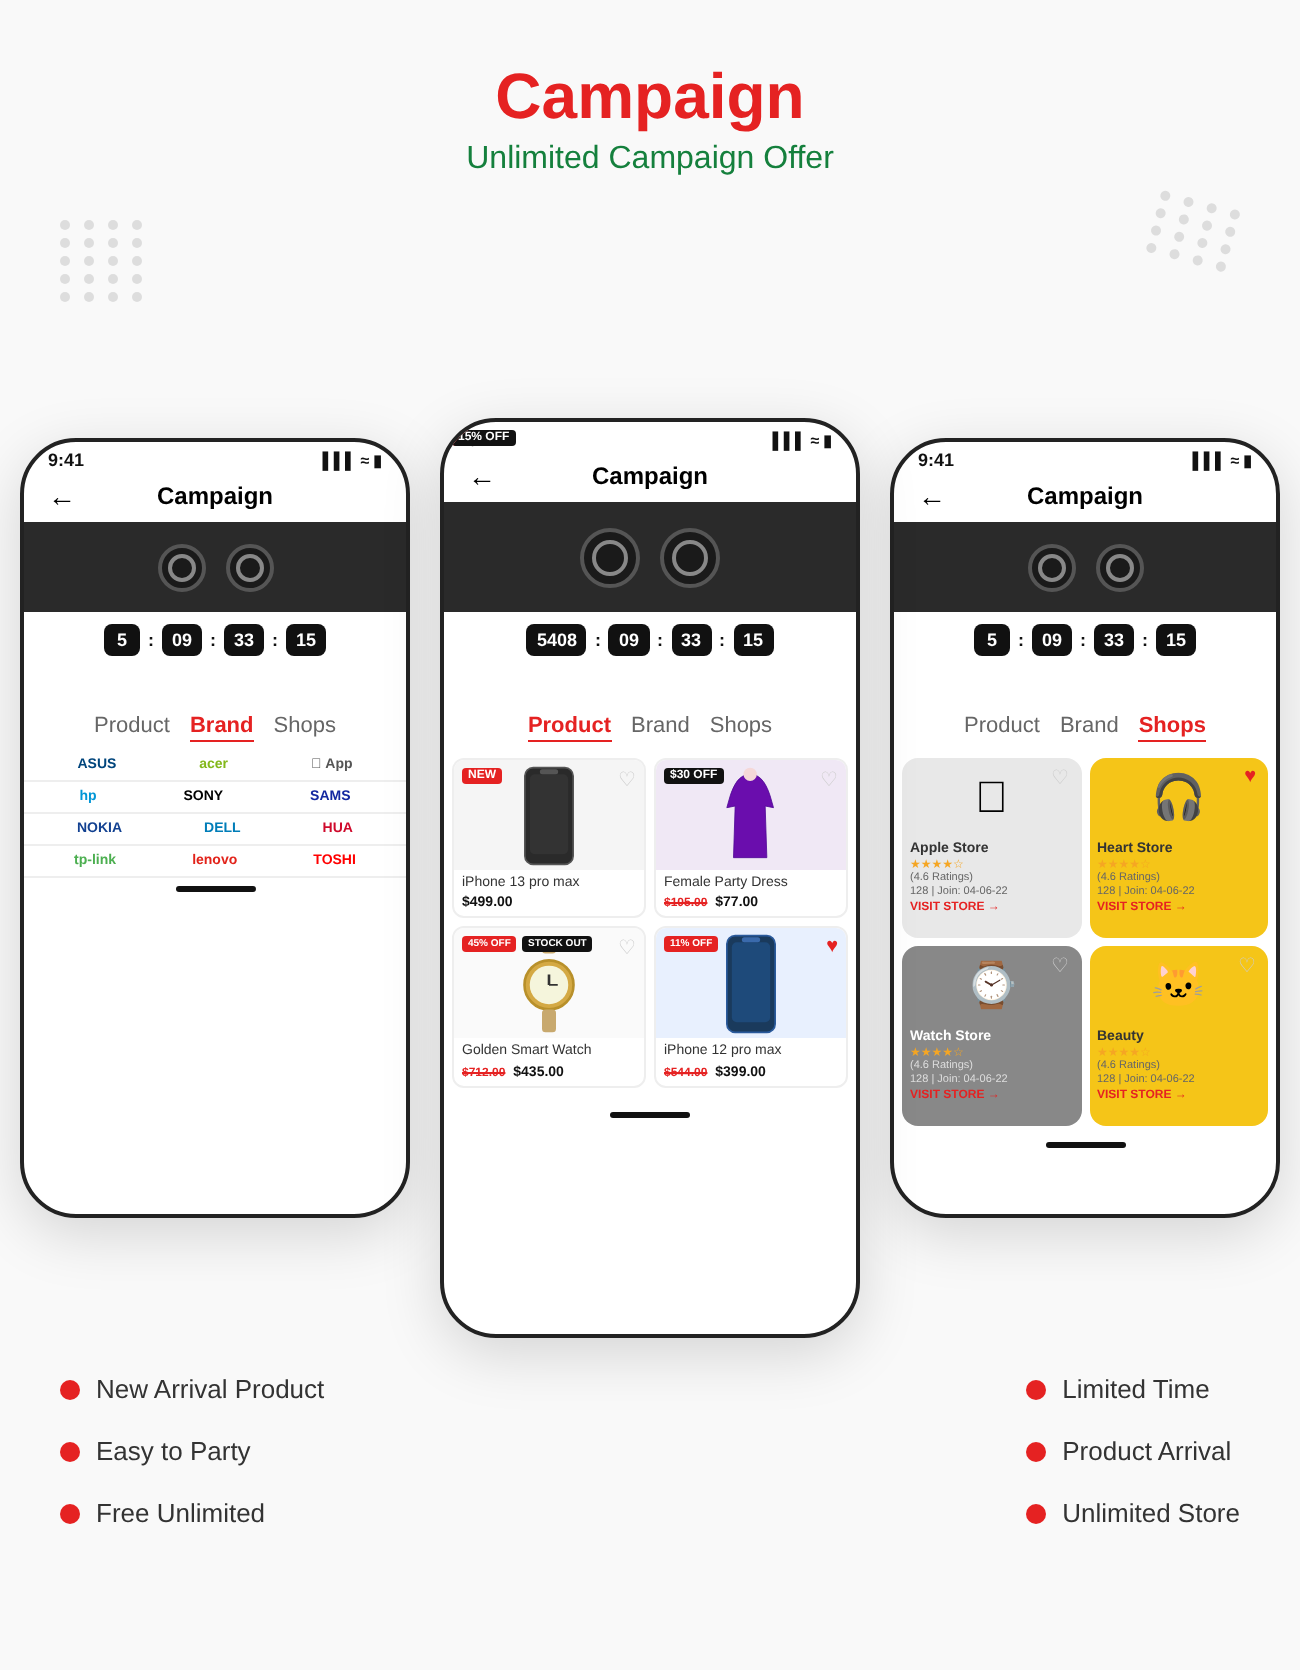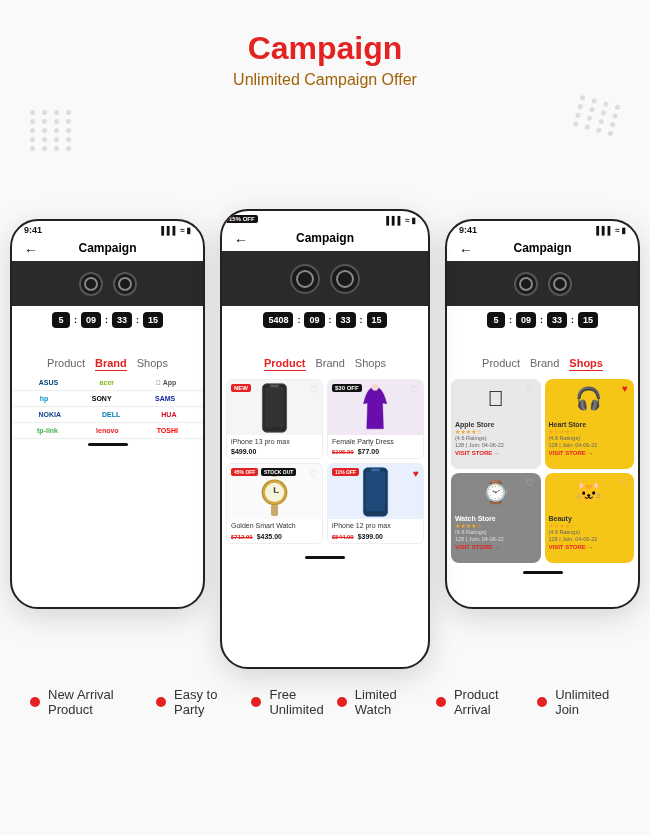--- a/index.html
+++ b/index.html
@@ -17,21 +17,21 @@
       text-align: center;
       padding: 30px 0 10px;
     }
     .header-title {
       font-size: 32px;
       font-weight: 700;
       color: #e52222;
     }
     .header-subtitle {
       font-size: 16px;
-      color: #a16207;
+      color: #15803d;
       margin-top: 4px;
     }
 
     
     .dots-left {
       position: absolute;
       left: 30px;
       top: 110px;
       display: grid;
       grid-template-columns: repeat(4,8px);
@@ -367,21 +367,21 @@
     }
 
     
     .features-area {
       display: flex;
       justify-content: space-between;
       padding: 18px 30px 20px;
     }
     .features-col {
       display: flex;
-      flex-direction: row;
+      flex-direction: column;
       gap: 16px;
     }
     .feature-item {
       display: flex;
       align-items: center;
       gap: 8px;
       font-size: 13px;
       color: #333;
       font-weight: 500;
     }
@@ -737,24 +737,24 @@
       <span>Easy to Party</span>
     </div>
     <div class="feature-item">
       <div class="feature-bullet"></div>
       <span>Free Unlimited</span>
     </div>
   </div>
   <div class="features-col">
     <div class="feature-item">
       <div class="feature-bullet"></div>
-      <span>Limited Watch</span>
+      <span>Limited Time</span>
     </div>
     <div class="feature-item">
       <div class="feature-bullet"></div>
       <span>Product Arrival</span>
     </div>
     <div class="feature-item">
       <div class="feature-bullet"></div>
-      <span>Unlimited Join</span>
+      <span>Unlimited Store</span>
     </div>
   </div>
 </div>
 
 </body></html>

